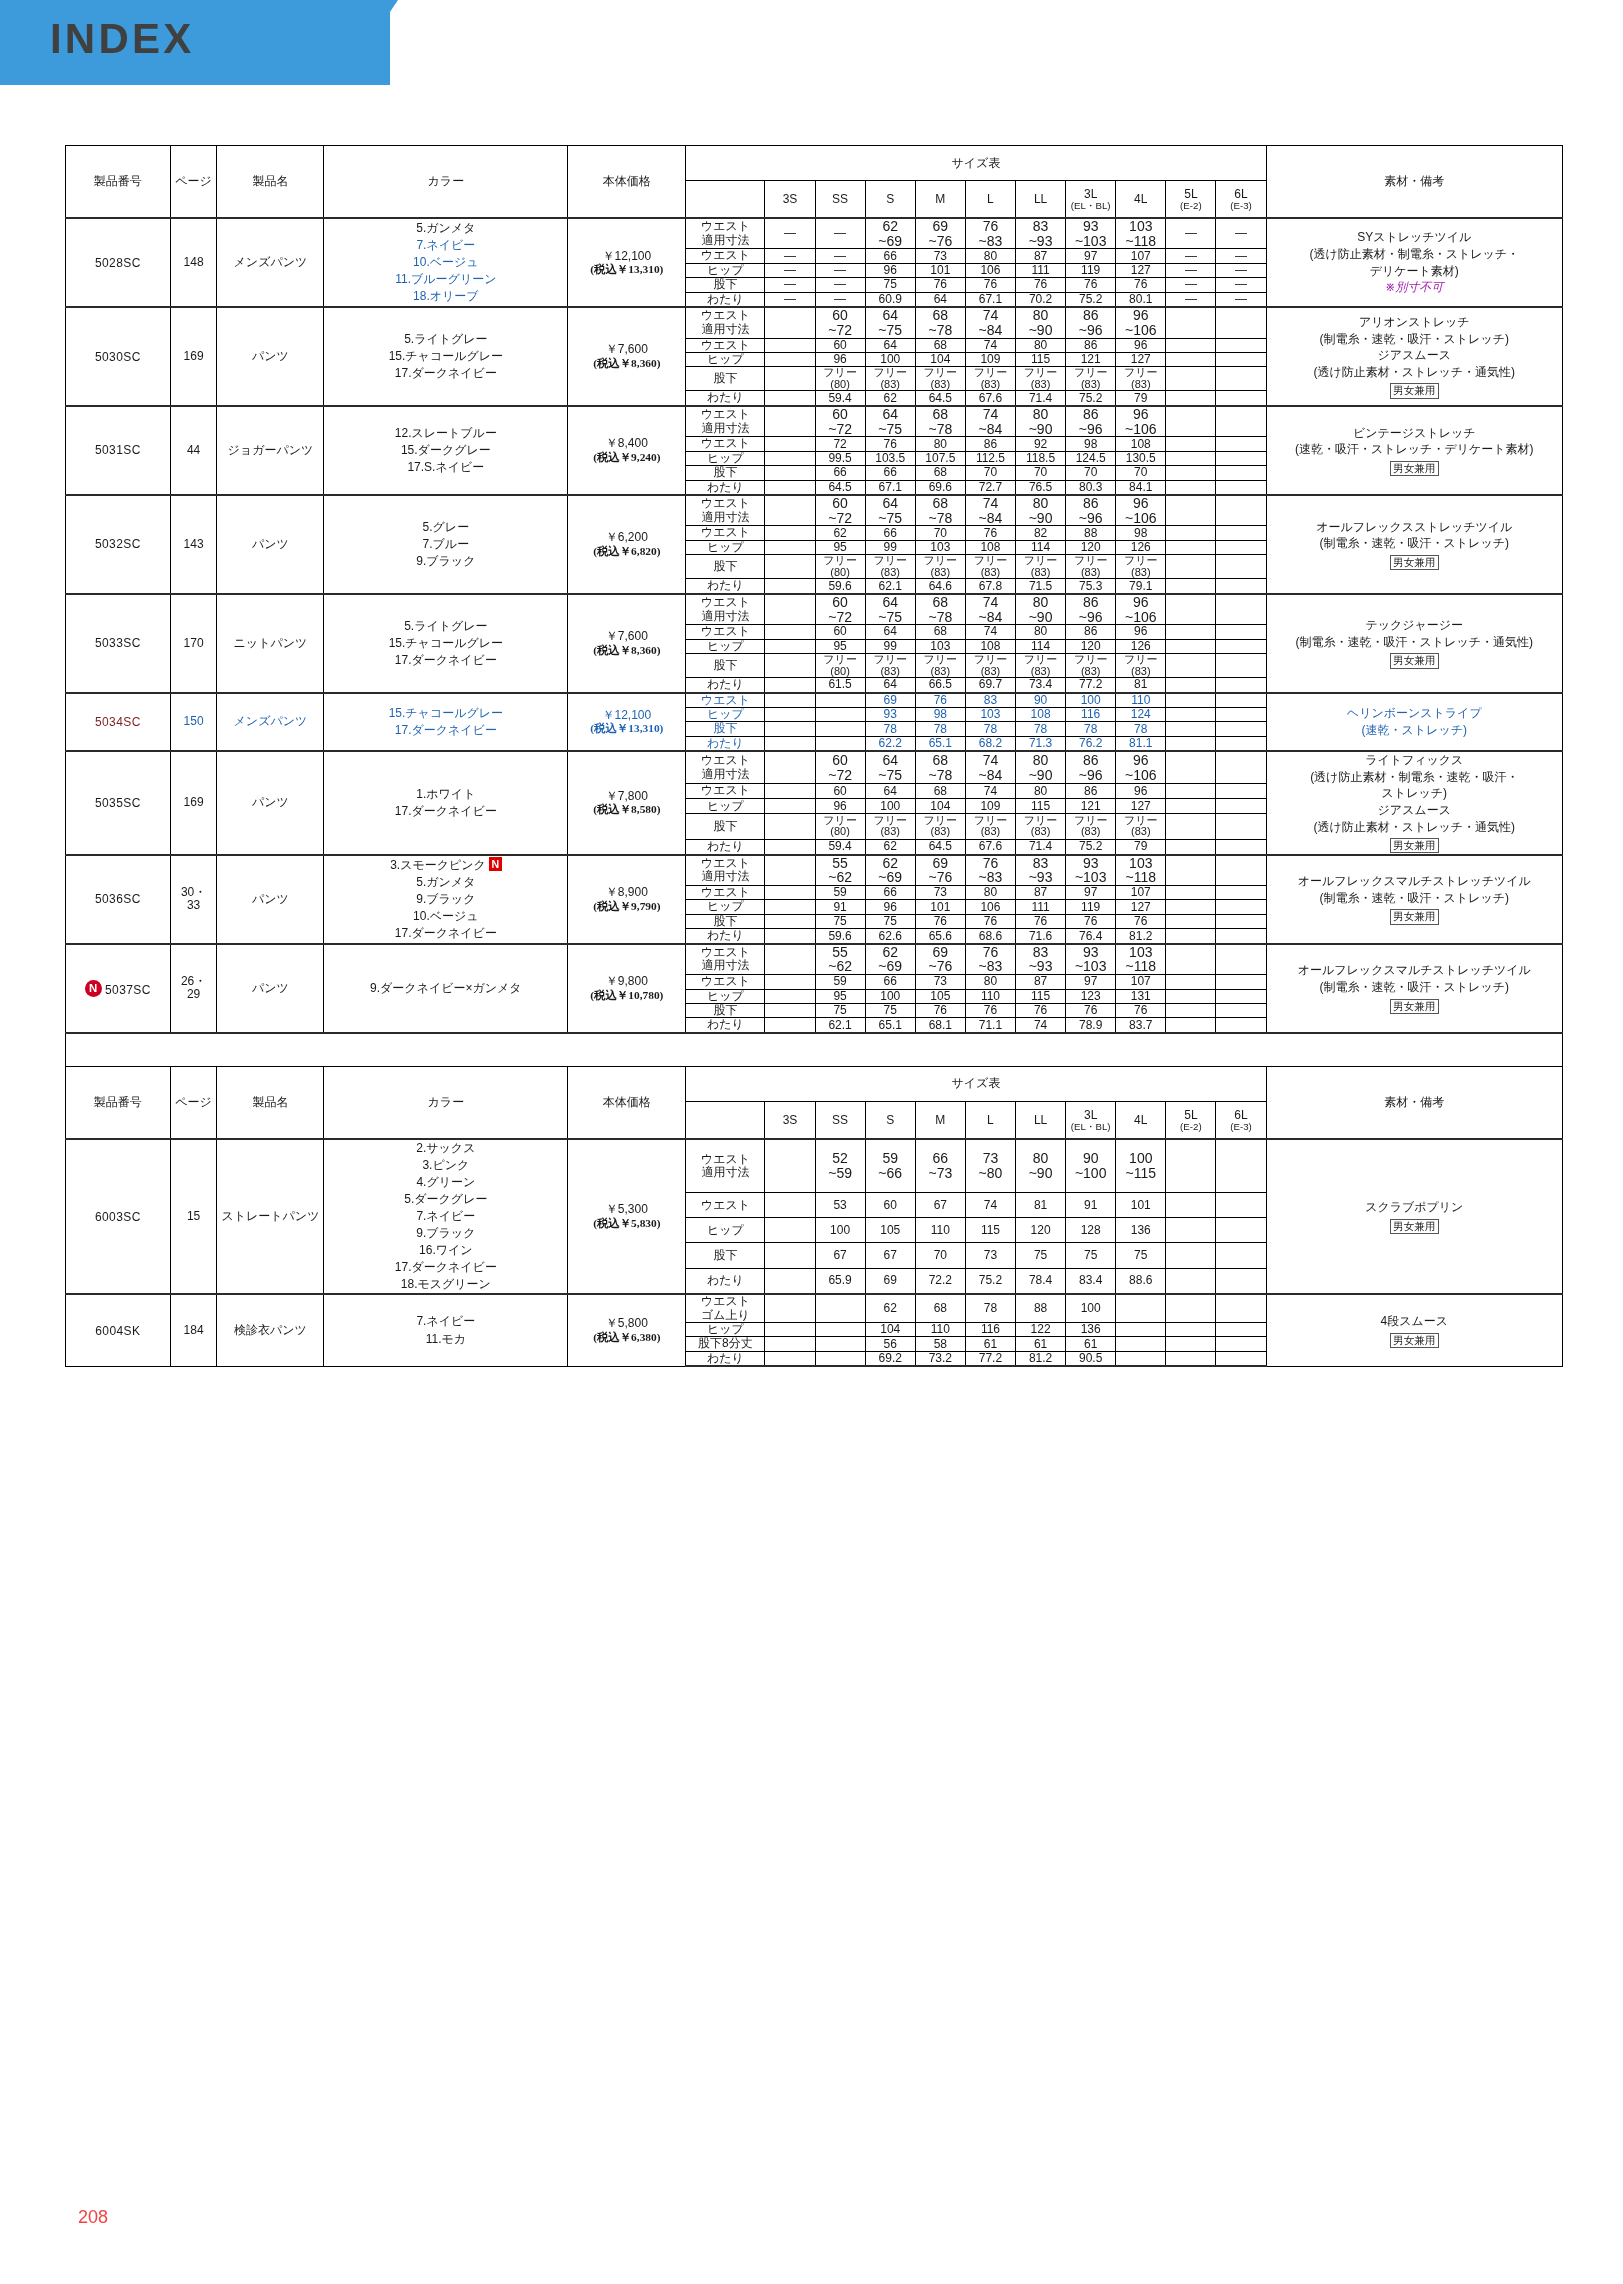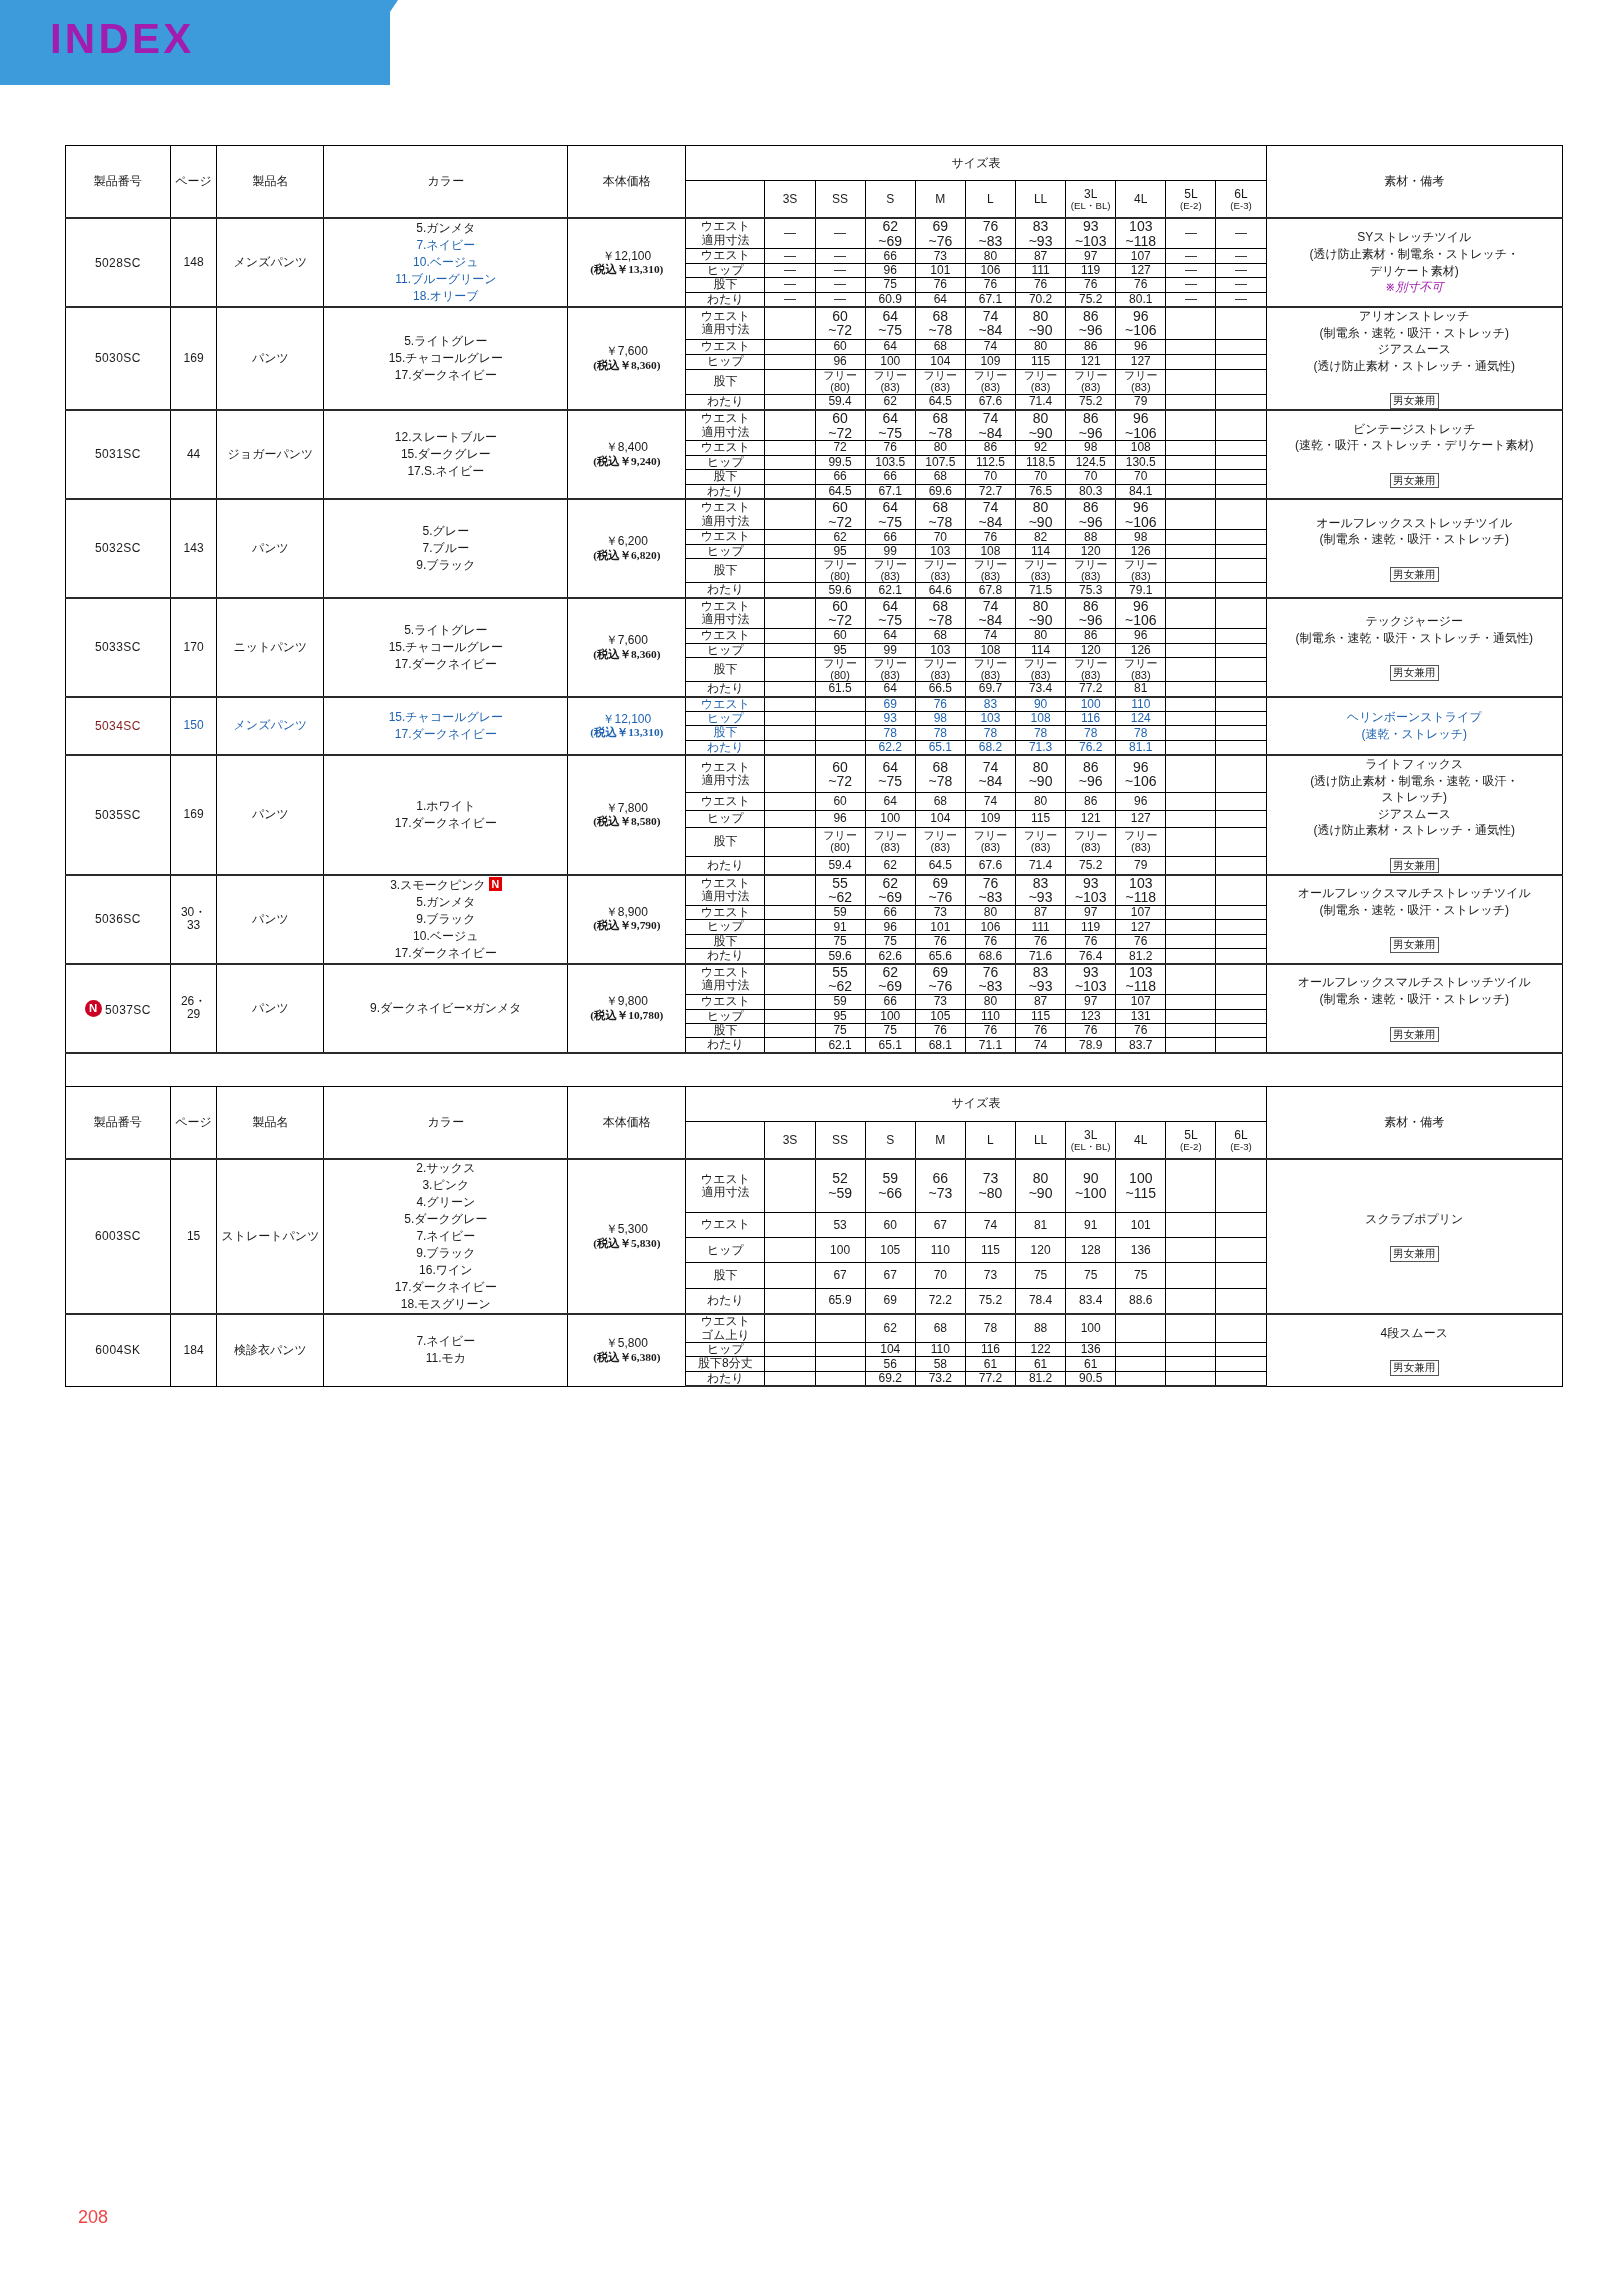--- a/index.html
+++ b/index.html
@@ -17,21 +17,21 @@
     position:absolute;left:0;top:0;width:390px;height:85px;
     background:#3d9bdc;
   }
   .banner-tail{
     position:absolute;left:341px;top:0;width:0;height:0;
     border-top:85px solid #3d9bdc;
     border-right:57px solid transparent;
   }
   .banner-text{
     position:absolute;left:50px;top:14.6px;
-    font-size:42px;font-weight:bold;color:#a21caf;letter-spacing:3.2px;
+    font-size:42px;font-weight:bold;color:#404040;letter-spacing:3.2px;
     font-family:"Liberation Sans",sans-serif;
   }
 
   
   .tbl-wrap{position:absolute;left:65px;top:145px;width:1498px;}
   table.idx{border-collapse:collapse;width:1498px;table-layout:fixed;}
   table.idx td,table.idx th{
     border:0.8px solid #000;
     font-size:12px;
     text-align:center;
@@ -65,21 +65,21 @@
   td.pnum{font-size:17px;font-weight:bold;letter-spacing:0.4px;}
   td.pname{font-size:12px;}
   td.ppage{font-size:13px;line-height:1.1;}
   td.colors{text-align:left;padding:4.9px 0 4.9px 11.4px;font-size:13px;line-height:1.42;}
   td.price{text-align:right;padding-right:9.7px;font-size:16px;font-weight:bold;line-height:1.2;}
   .price .tax{display:block;font-size:11.4px;font-weight:bold;font-family:Liberation Serif, serif;}
   td.mat{text-align:left;padding:4.9px 6.5px 4.9px 11.4px;font-size:11.8px;line-height:1.38;}
   .mat .warn{color:#a21caf;display:block;font-style:italic;}
   .badge-uni{
     display:inline-block;border:0.8px solid #555;padding:0px 2.4px;
-    font-size:10.6px;line-height:1.25;margin-top:19px;background:#fff;
+    font-size:10.6px;line-height:1.25;margin-top:3px;background:#fff;
   }
   .n-sq{
     display:inline-block;background:#e00000;color:#fff;
     font-weight:bold;font-size:10.6px;line-height:1;
     padding:1.6px 2.4px;margin-left:3.2px;vertical-align:0.8px;
     font-family:"Liberation Sans",sans-serif;
   }
   .n-circ{
     display:inline-block;width:17px;height:17px;border-radius:50%;
     background:#cc0022;color:#fff;font-weight:bold;font-size:11.4px;

